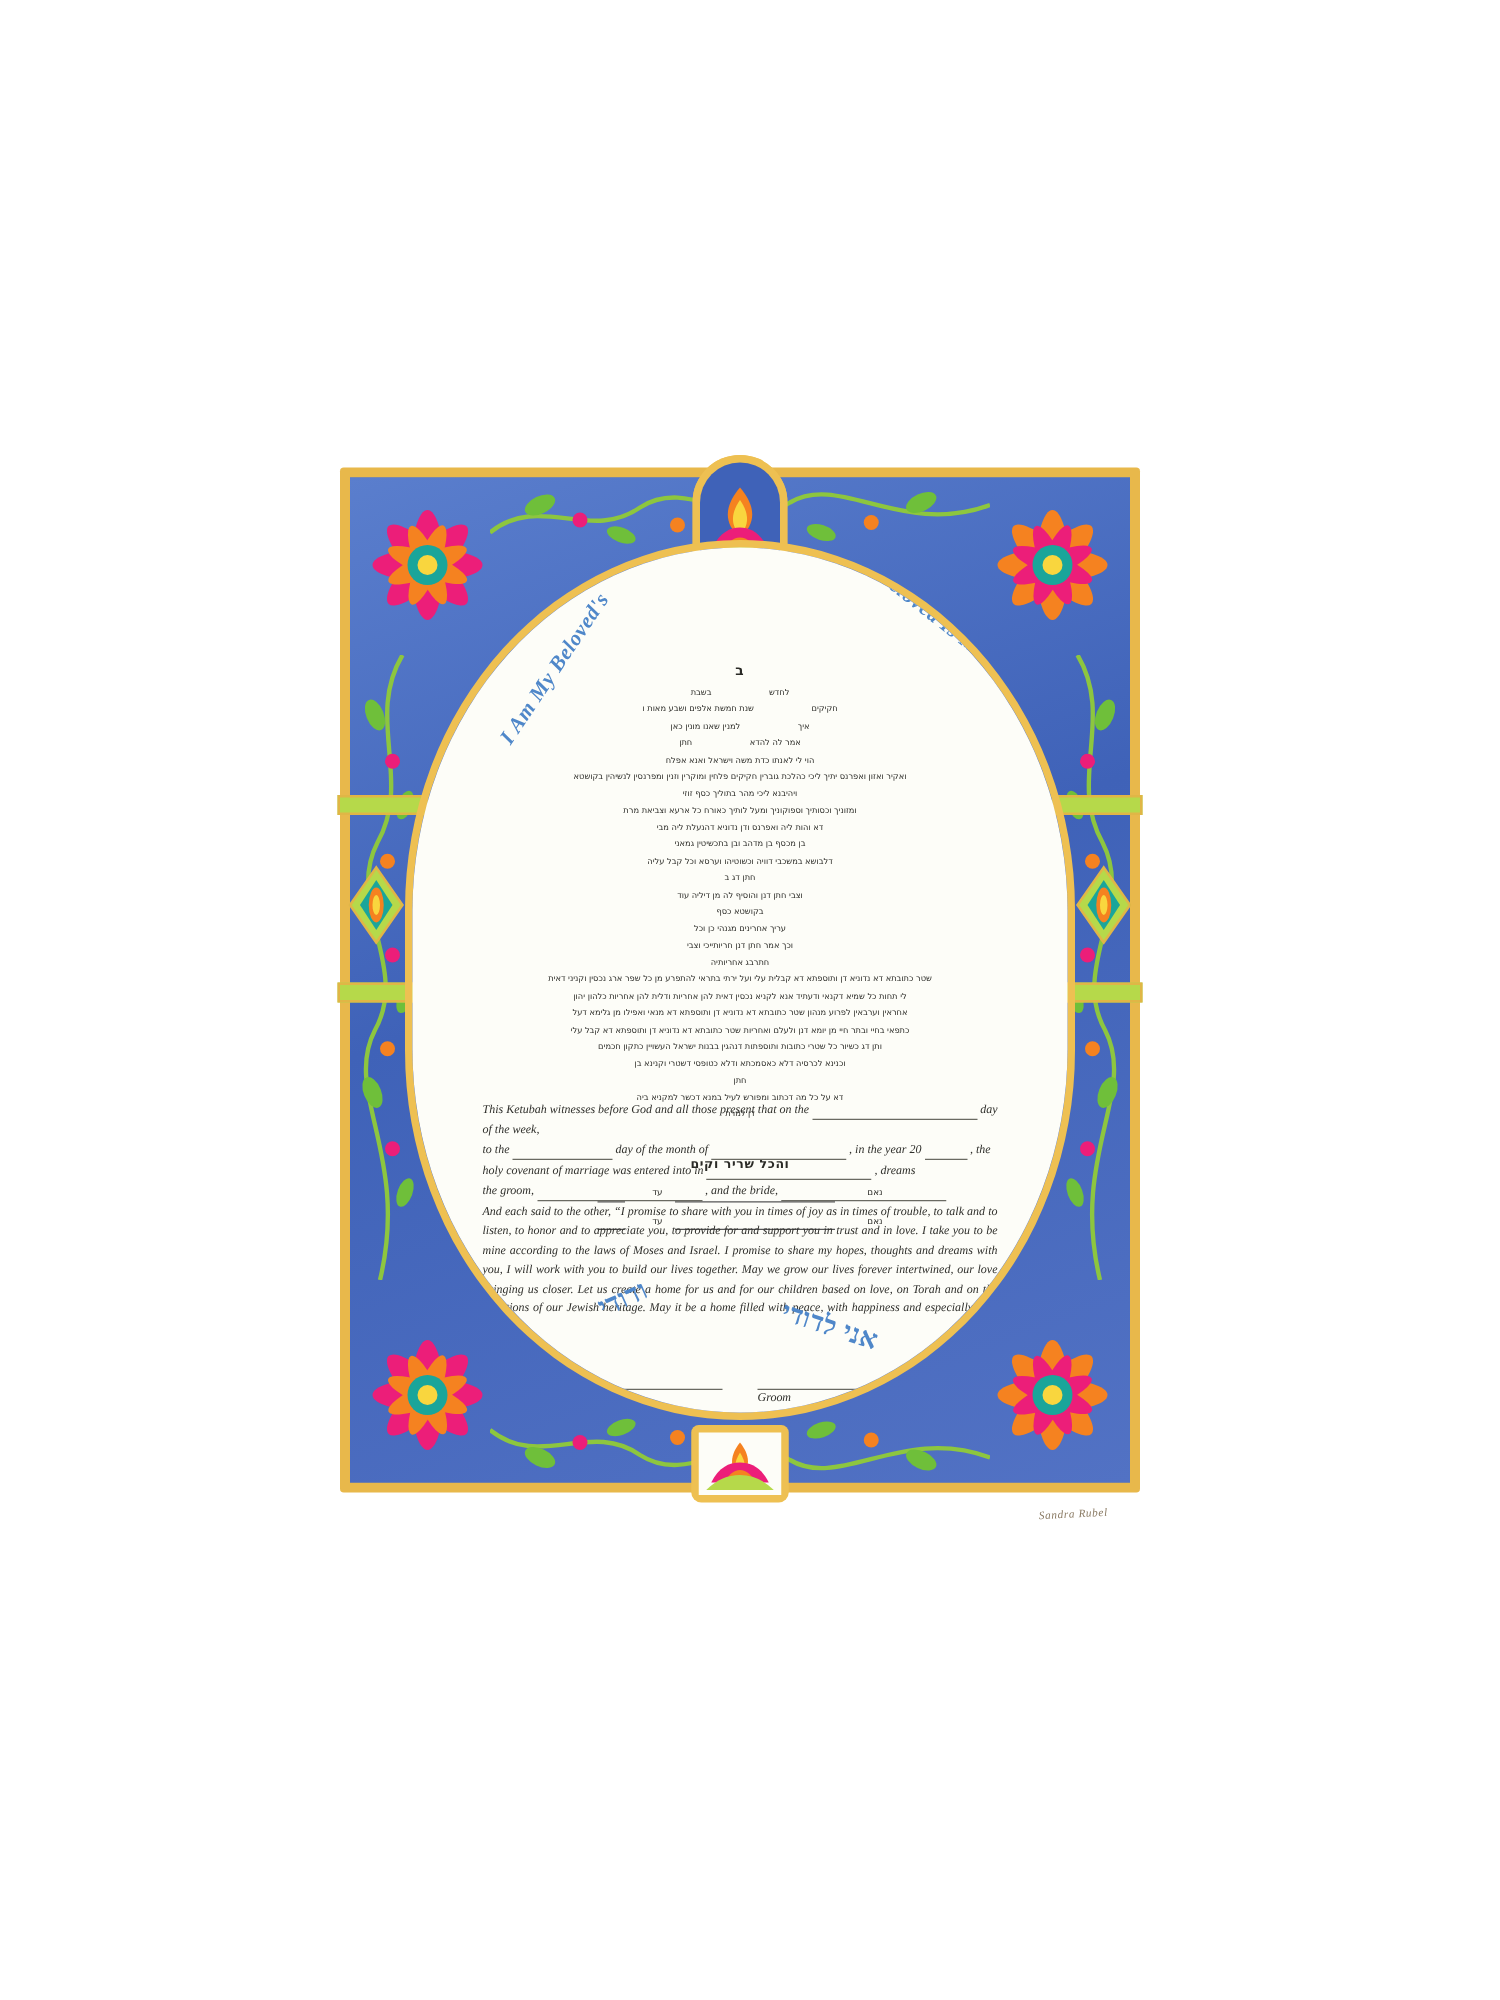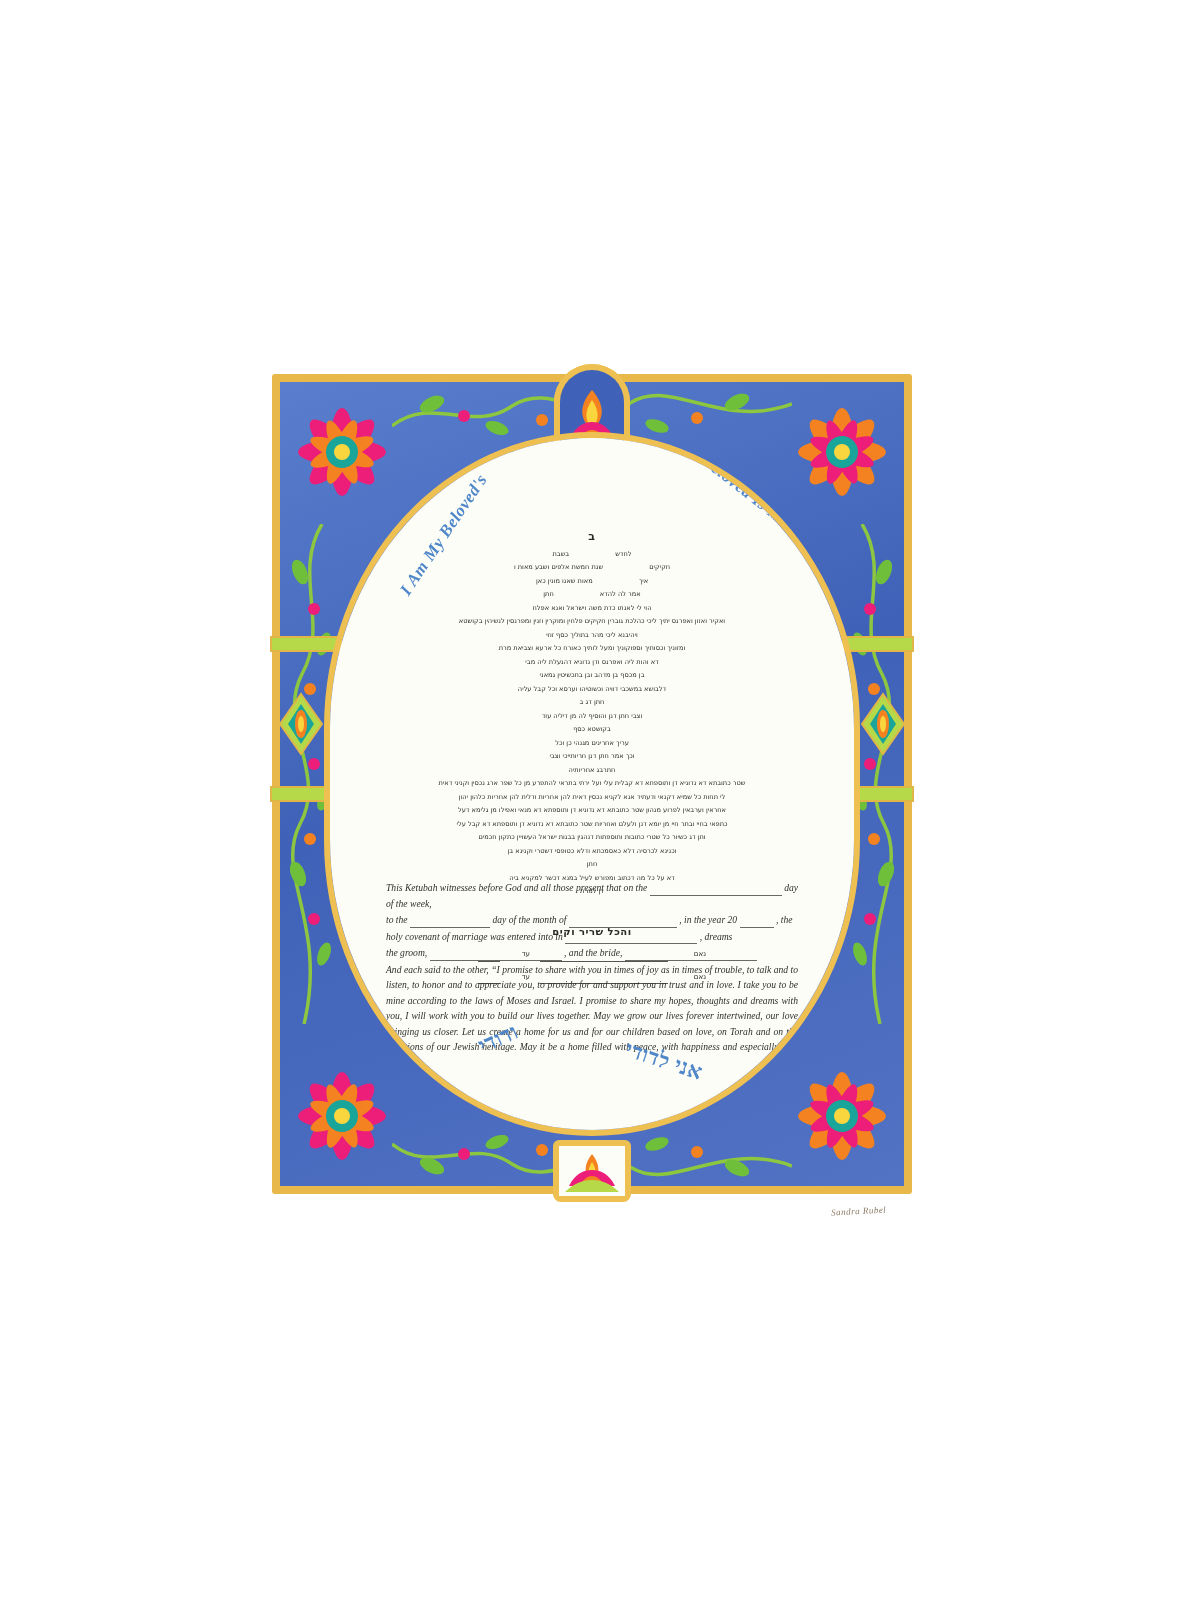--- a/index.html
+++ b/index.html
@@ -514,21 +514,21 @@
       <div class="heb-row">
         <span>לחדש</span>
         <span>בשבת</span>
       </div>
       <div class="heb-row">
         <span>חקיקים</span>
         <span>שנת חמשת אלפים ושבע מאות ו</span>
       </div>
       <div class="heb-row">
         <span>איך</span>
-        <span>מאות שאנו מונין כאן</span>
+        <span>למנין שאנו מונין כאן</span>
       </div>
       <div class="heb-row">
         <span>אמר לה להדא</span>
         <span>חתן</span>
       </div>
 
       <span class="heb-line narrow">הוי לי לאנתו כדת משה וישראל ואנא אפלח</span>
       <span class="heb-line wide">ואקיר ואזון ואפרנס יתיך ליכי כהלכת גוברין חקיקים פלחין ומוקרין וזנין ומפרנסין לנשיהין בקושטא</span>
       <span class="heb-line narrow">ויהיבנא ליכי מהר בתוליך כסף זוזי</span>
       <span class="heb-line">ומזוניך וכסותיך וספוקוניך ומעל לותיך כאורח כל ארעא וצביאת מרת</span>
@@ -591,20 +591,33 @@
       </p>
       <p>
         <span>the groom,</span>
         <span class="blank b-xl"></span>
         <span>, and the bride,</span>
         <span class="blank b-xl"></span>
       </p>
       <p class="para">And each said to the other, “I promise to share with you in times of joy as in times of trouble, to talk and to listen, to honor and to appreciate you, to provide for and support you in trust and in love. I take you to be mine according to the laws of Moses and Israel. I promise to share my hopes, thoughts and dreams with you, I will work with you to build our lives together. May we grow our lives forever intertwined, our love bringing us closer. Let us create a home for us and for our children based on love, on Torah and on the traditions of our Jewish heritage. May it be a home filled with peace, with happiness and especially with love.”</p>
     </div>
 
+    <div class="sig-grid">
+      <div class="sig-row">
+        <div class="sig-cell">
+          <div class="line"></div>
+          <div class="cap">Bride</div>
+        </div>
+        <div class="sig-cell">
+          <div class="line"></div>
+          <div class="cap">Groom</div>
+        </div>
+      </div>
+
+    </div>
 
     <div class="script" id="title-left">I Am My Beloved's</div>
     <div class="script" id="title-right">My Beloved Is Mine</div>
     <div class="script" id="heb-left">ודודי</div>
     <div class="script" id="heb-right">אני לדודי</div>
   </div>
 
   <div id="artist-signature">Sandra Rubel</div>
 </div>
 

